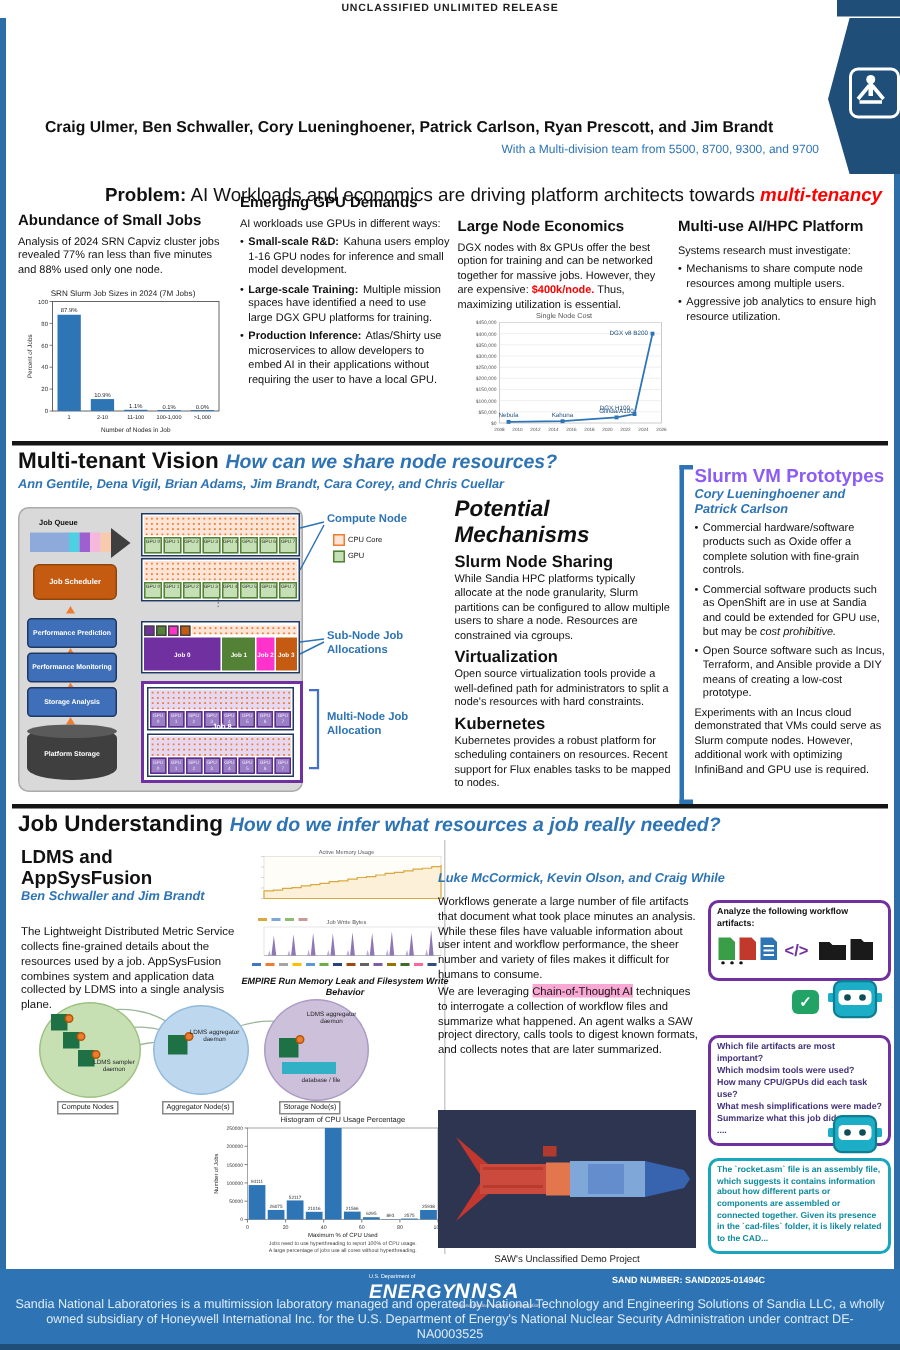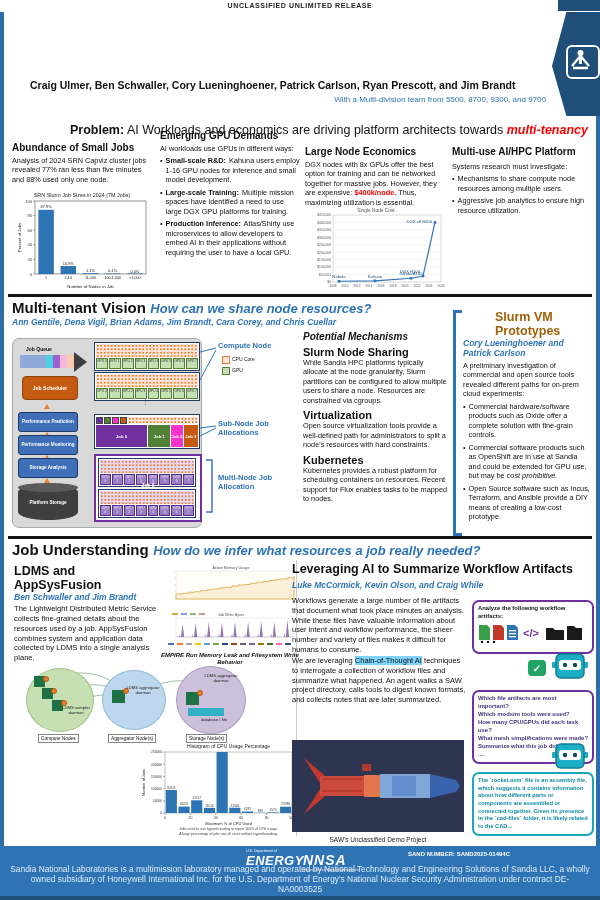--- a/index.html
+++ b/index.html
@@ -20,23 +20,23 @@
   .problem .em{color:#FF0000;font-style:italic;font-weight:bold;}
   .sec-h{font-size:10px;font-weight:bold;color:#111;margin-bottom:3px;}
   .body{font-size:7.3px;line-height:1.3;color:#111;}
   .bullet{display:flex;gap:3px;margin-top:3px;}
   .bullet .dot{flex:0 0 auto;}
   .bullet b{margin-right:1px;}
   .divider{left:8px;width:584px;height:3px;background:#151515;}
   .sec2-title{font-size:15px;font-weight:bold;color:#111;}
   .sec2-q{font-size:13px;font-weight:bold;font-style:italic;color:#2E74B5;}
   .auth{font-size:8.5px;font-style:italic;font-weight:bold;color:#2E74B5;}
-  .mech-title{font-size:10px;font-weight:bold;font-style:italic;color:#111;}
+  .mech-title{font-size:15px;font-weight:bold;font-style:italic;color:#111;}
   .mech-h{font-size:11px;font-weight:600;color:#111;margin-top:4px;}
-  .proto-title{font-size:12.5px;font-weight:600;color:#a16207;margin-left:32px;}
+  .proto-title{font-size:12.5px;font-weight:600;color:#8b5cf6;}
   .bracket{border-left:3px solid #2E74B5;border-top:3px solid #2E74B5;border-bottom:3px solid #2E74B5;width:6px;}
   
   .vd{left:10px;top:332px;width:292px;height:200px;}
   .vd .gray{position:absolute;left:2px;top:6px;width:188px;height:188px;background:#D9D9D9;border:1px solid #ABABAB;border-radius:7px;}
   .vd .lbl{font-size:5px;color:#111;}
   .queue-bar{position:absolute;display:flex;align-items:stretch;height:13px;}
   .qseg{height:100%;}
   .qarrow{width:0;height:0;border-top:10px solid transparent;border-bottom:10px solid transparent;border-left:13px solid #3F3F3F;margin-top:-3.5px;}
   .sched{position:absolute;background:#C55A11;border:1px solid #8F4509;border-radius:4px;color:#fff;
          font-size:5px;font-weight:bold;display:flex;align-items:center;justify-content:center;text-align:center;}
@@ -65,21 +65,21 @@
   
   .vline{left:296px;top:560px;width:1px;height:276px;background:#CCC;}
   .ldms-h{font-size:12.5px;font-weight:bold;color:#111;}
   .disc-h{font-size:13px;font-weight:bold;color:#111;line-height:1.15;}
   .ellipse{position:absolute;border-radius:50%;}
   .node-lab{position:absolute;background:#fff;border:1px solid #888;font-size:4.8px;padding:1px 2px;}
   .sq{position:absolute;background:#1E7145;}
   .odot{position:absolute;width:4px;height:4px;border-radius:50%;background:#ED7D31;border:0.5px solid #B55708;}
   .etext{position:absolute;font-size:4.2px;color:#222;line-height:1.15;text-align:center;}
   .dbbar{position:absolute;background:#31B0C6;height:8px;}
-  .hl{background:#7dd3fc;}
+  .hl{background:#f9a8d4;}
   .ai-h{font-size:12.5px;font-weight:bold;color:#111;}
   .chatbox{position:absolute;border:2px solid #7030A0;border-radius:7px;background:#fff;padding:3px 4px;
            font-size:5.9px;font-weight:bold;line-height:1.35;color:#111;}
   .chatbox.q{color:#44337A;}
   .chatbox.teal{border-color:#1AA7BD;color:#0F8A9E;font-size:5.7px;}
   .chatline{display:block;}
   .robot{position:absolute;}
   .checkbub{position:absolute;background:#21A366;border-radius:4px;color:#fff;font-weight:bold;
             display:flex;align-items:center;justify-content:center;}
   .mini-cap{font-size:6px;font-weight:bold;font-style:italic;text-align:center;color:#111;line-height:1.2;}
@@ -374,47 +374,47 @@
     <div class="mech-h">Virtualization</div>
     <div class="body">Open source virtualization tools provide a well-defined path for administrators to split a node's resources with hard constraints.</div>
     <div class="mech-h">Kubernetes</div>
     <div class="body">Kubernetes provides a robust platform for scheduling containers on resources. Recent support for Flux enables tasks to be mapped to nodes.</div>
   </div>
 
   <div class="abs bracket" style="left:453px;top:310px;height:220px;"></div>
   <div class="abs" style="left:463px;top:310px;width:128px;">
     <div class="proto-title">Slurm VM Prototypes</div>
     <div class="auth">Cory Lueninghoener and Patrick Carlson</div>
-    <div class="body" style="margin-top:3px;">A preliminary investigation of commercial and open source tools revealed different paths for on-prem cloud experiments:</div>
     <div class="bullet body">
         <span class="dot">•</span>
         <span>Commercial hardware/software products such as Oxide offer a complete solution with fine-grain controls.</span>
       </div>
     <div class="bullet body">
         <span class="dot">•</span>
         <span><span>Commercial software products such as OpenShift are in use at Sandia and could be extended for GPU use, but may be</span> <i>cost prohibitive.</i></span>
       </div>
     <div class="bullet body">
         <span class="dot">•</span>
         <span>Open Source software such as Incus, Terraform, and Ansible provide a DIY means of creating a low-cost prototype.</span>
       </div>
+    <div class="body" style="margin-top:3px;">Experiments with an Incus cloud demonstrated that VMs could serve as Slurm compute nodes. However, additional work with optimizing InfiniBand and GPU use is required.</div>
   </div>
 
   <div class="abs divider" style="top:536px;"></div>
 
   <div class="abs" style="left:12px;top:541px;width:576px;">
     <span class="sec2-title">Job Understanding</span>
     <span class="sec2-q">How do we infer what resources a job really needed?</span>
   </div>
   <div class="abs vline"></div>
 
   <div class="abs" style="left:14px;top:564px;width:150px;">
     <div class="ldms-h">LDMS and AppSysFusion</div>
     <div class="auth">Ben Schwaller and Jim Brandt</div>
-    <div class="body" style="margin-top:2px;font-size:7.6px;">The Lightweight Distributed Metric Service collects fine-grained details about the resources used by a job. AppSysFusion combines system and application data collected by LDMS into a single analysis plane.</div>
+    <div class="body" style="margin-top:14px;font-size:7.6px;">The Lightweight Distributed Metric Service collects fine-grained details about the resources used by a job. AppSysFusion combines system and application data collected by LDMS into a single analysis plane.</div>
   </div>
 
   <div class="abs" id="chart-mem" style="left:166px;top:564px;width:130px;height:40px;"><svg width="130" height="40">
         <text x="65" y="5" text-anchor="middle" font-size="3.8" fill="#555">Active Memory Usage</text>
         <rect x="10" y="7" width="118" height="28" fill="#FFFDF7" stroke="#DDD" stroke-width="0.5"></rect>
         <path d="M10 35L10 29.96 L16.210526315789473 29.96 L16.210526315789473 29.4 L22.421052631578945 29.4 L22.421052631578945 28.28 L28.63157894736842 28.28 L28.63157894736842 27.72 L34.84210526315789 27.72 L34.84210526315789 26.6 L41.05263157894737 26.6 L41.05263157894737 25.759999999999998 L47.26315789473684 25.759999999999998 L47.26315789473684 24.92 L53.473684210526315 24.92 L53.473684210526315 23.799999999999997 L59.68421052631579 23.799999999999997 L59.68421052631579 23.240000000000002 L65.89473684210526 23.240000000000002 L65.89473684210526 22.119999999999997 L72.10526315789474 22.119999999999997 L72.10526315789474 21 L78.31578947368422 21 L78.31578947368422 20.439999999999998 L84.52631578947368 20.439999999999998 L84.52631578947368 19.32 L90.73684210526316 19.32 L90.73684210526316 18.2 L96.94736842105263 18.2 L96.94736842105263 17.64 L103.15789473684211 17.64 L103.15789473684211 16.52 L109.36842105263158 16.52 L109.36842105263158 15.400000000000002 L115.57894736842105 15.400000000000002 L115.57894736842105 14.84 L121.78947368421052 14.84 L121.78947368421052 13.719999999999999 L128 13.719999999999999 L128 12.599999999999998 L128 35 Z" fill="#FCF0D8" stroke="#D9A93F" stroke-width="0.8"></path>
         <line x1="8" x2="10" y1="7" y2="7" stroke="#BBB" stroke-width="0.4"></line>
         <line x1="8" x2="10" y1="14" y2="14" stroke="#BBB" stroke-width="0.4"></line>
         <line x1="8" x2="10" y1="21" y2="21" stroke="#BBB" stroke-width="0.4"></line>
         <line x1="8" x2="10" y1="28" y2="28" stroke="#BBB" stroke-width="0.4"></line>
@@ -523,21 +523,20 @@
         <line x1="126.60000000000001" x2="126.60000000000001" y1="71" y2="73" stroke="#555" stroke-width="0.5"></line>
         <text x="126.60000000000001" y="77" text-anchor="middle" font-size="3.5" fill="#333">80</text>
         <line x1="152" x2="152" y1="71" y2="73" stroke="#555" stroke-width="0.5"></line>
         <text x="152" y="77" text-anchor="middle" font-size="3.5" fill="#333">100</text>
         <text x="88.5" y="82.5" text-anchor="middle" font-size="4" fill="#222">Maximum % of CPU Used</text>
         <text x="5" y="40.5" text-anchor="middle" font-size="3.8" fill="#222" transform="rotate(-90 5 40.5)">Number of Jobs</text>
         <text x="88.5" y="88" text-anchor="middle" font-size="3.5" fill="#444">Jobs need to use hyperthreading to report 100% of CPU usage.</text>
         <text x="88.5" y="92.5" text-anchor="middle" font-size="3.5" fill="#444">A large percentage of jobs use all cores without hyperthreading.</text>
       </svg></div>
 
-  <div class="abs ai-h" style="left:292px;top:562px;width:290px;">Leveraging AI to Summarize Workflow Artifacts</div>
   <div class="abs auth" style="left:292px;top:580px;">Luke McCormick, Kevin Olson, and Craig While</div>
   <div class="abs body" style="left:292px;top:596px;width:176px;font-size:7.5px;">Workflows generate a large number of file artifacts that document what took place minutes an analysis. While these files have valuable information about user intent and workflow performance, the sheer number and variety of files makes it difficult for humans to consume.</div>
   <div class="abs body" style="left:292px;top:656px;width:176px;font-size:7.5px;">
     <span>We are leveraging</span>
     <span class="hl">Chain-of-Thought AI</span>
     <span>techniques to interrogate a collection of workflow files and summarize what happened. An agent walks a SAW project directory, calls tools to digest known formats, and collects notes that are later summarized.</span>
   </div>
 
   <div class="abs" style="left:292px;top:740px;width:172px;height:92px;">
     <svg width="172" height="92" viewBox="0 0 172 92">

